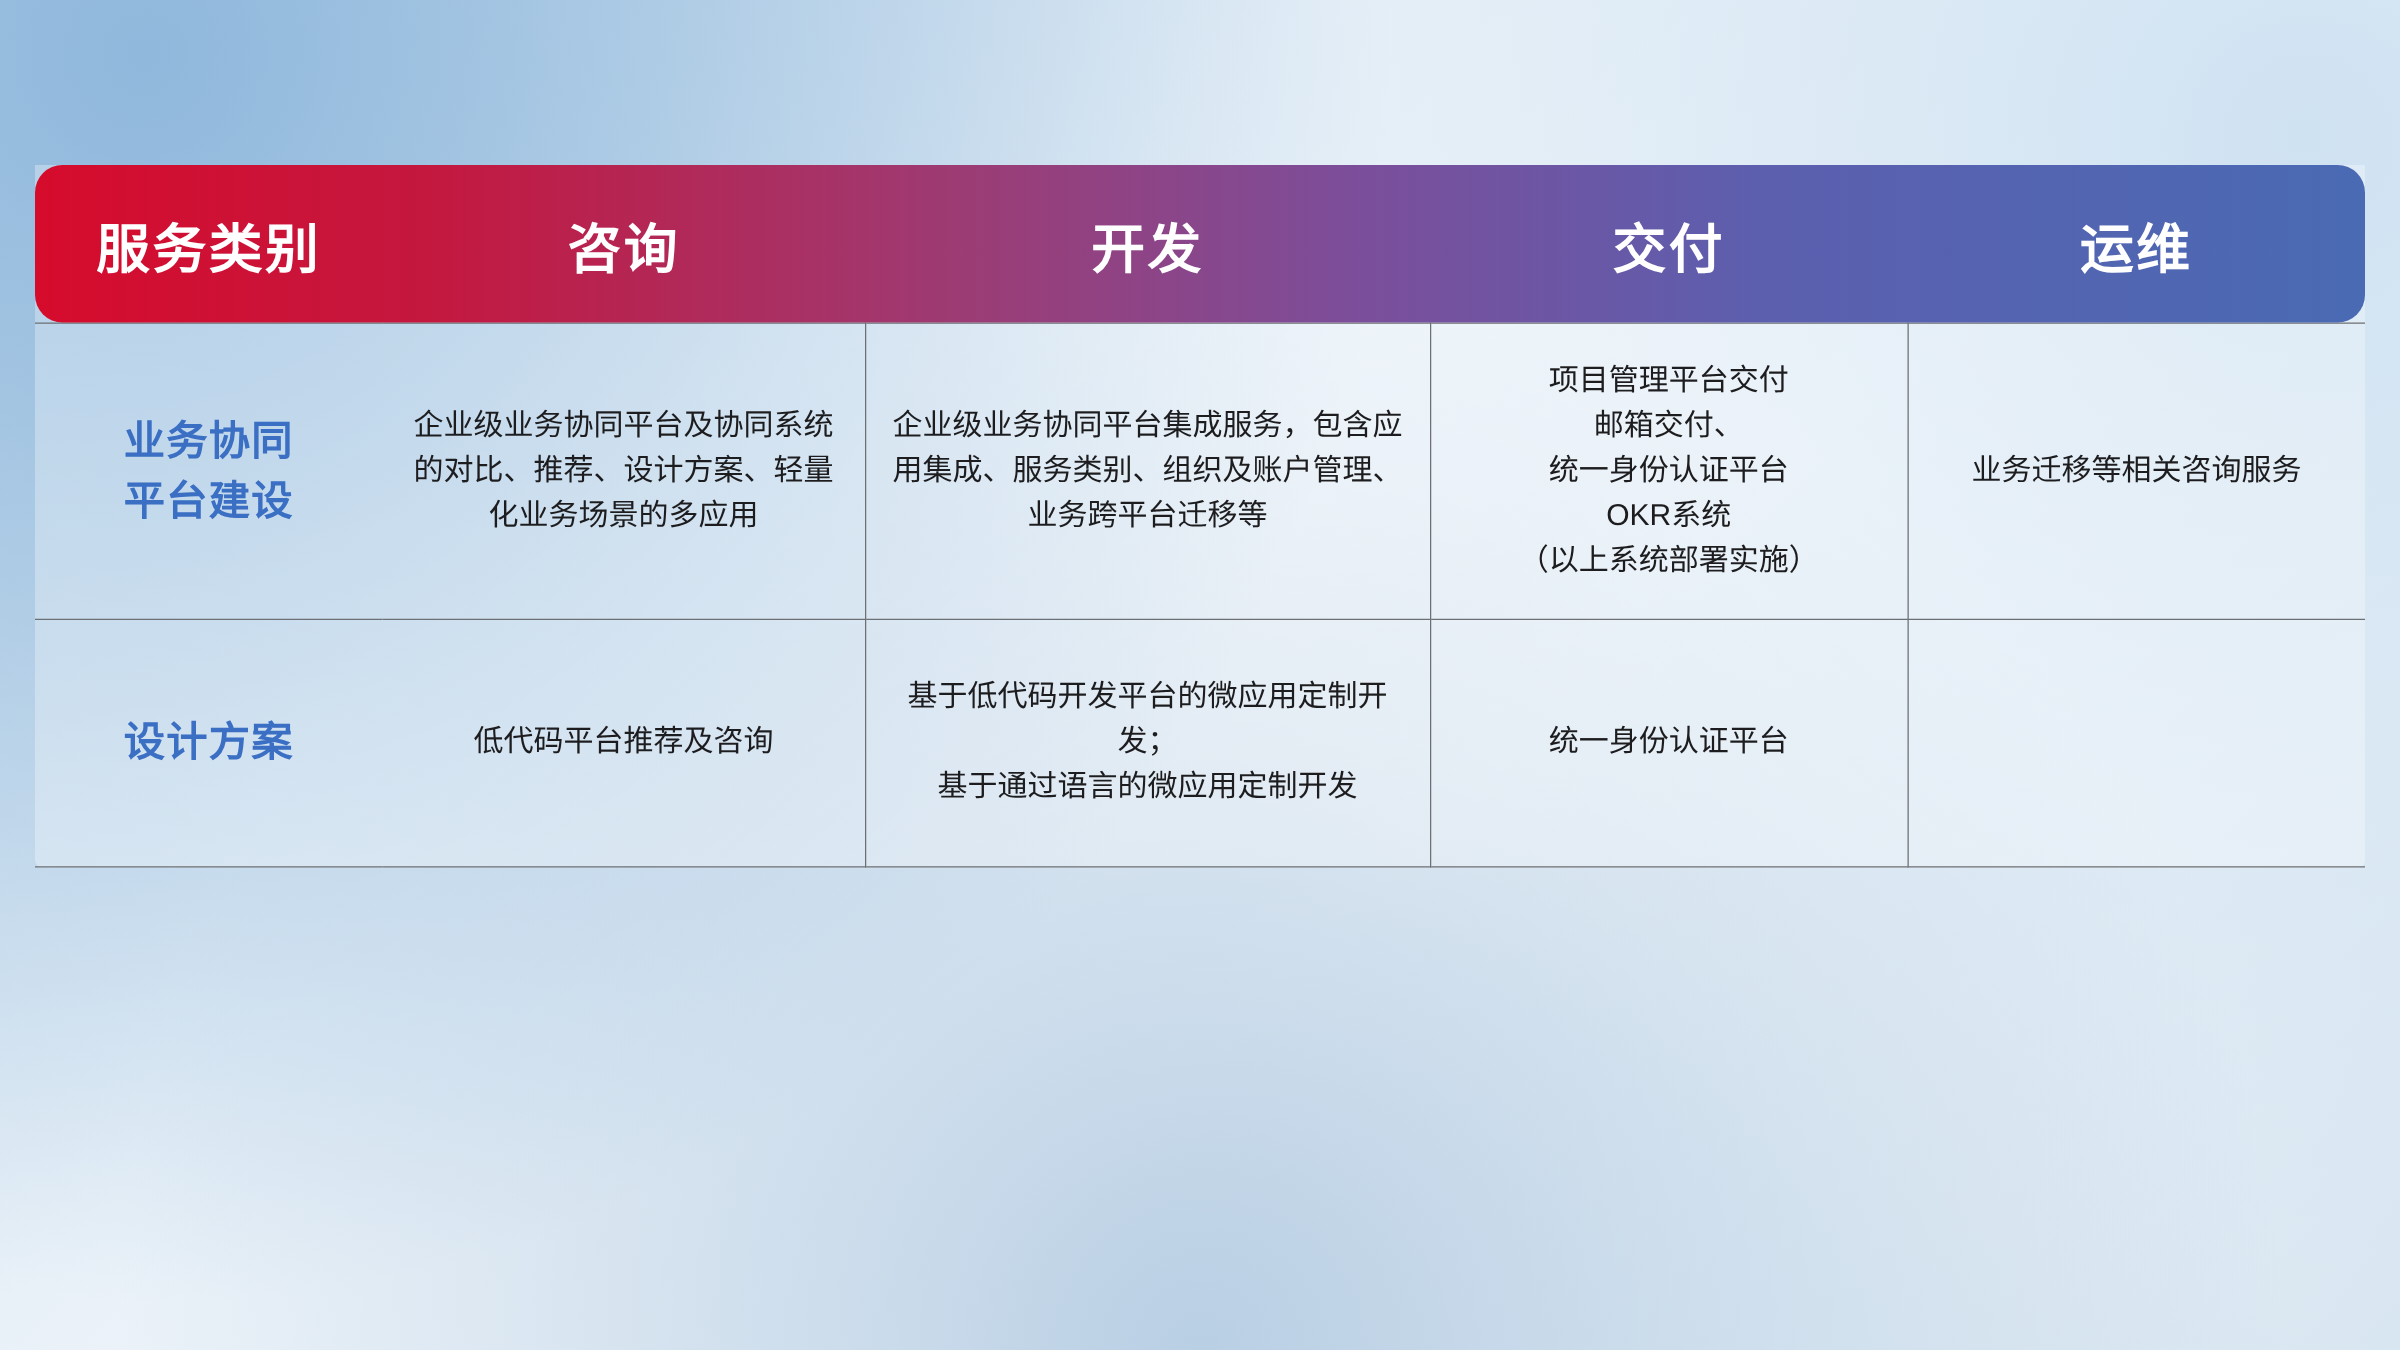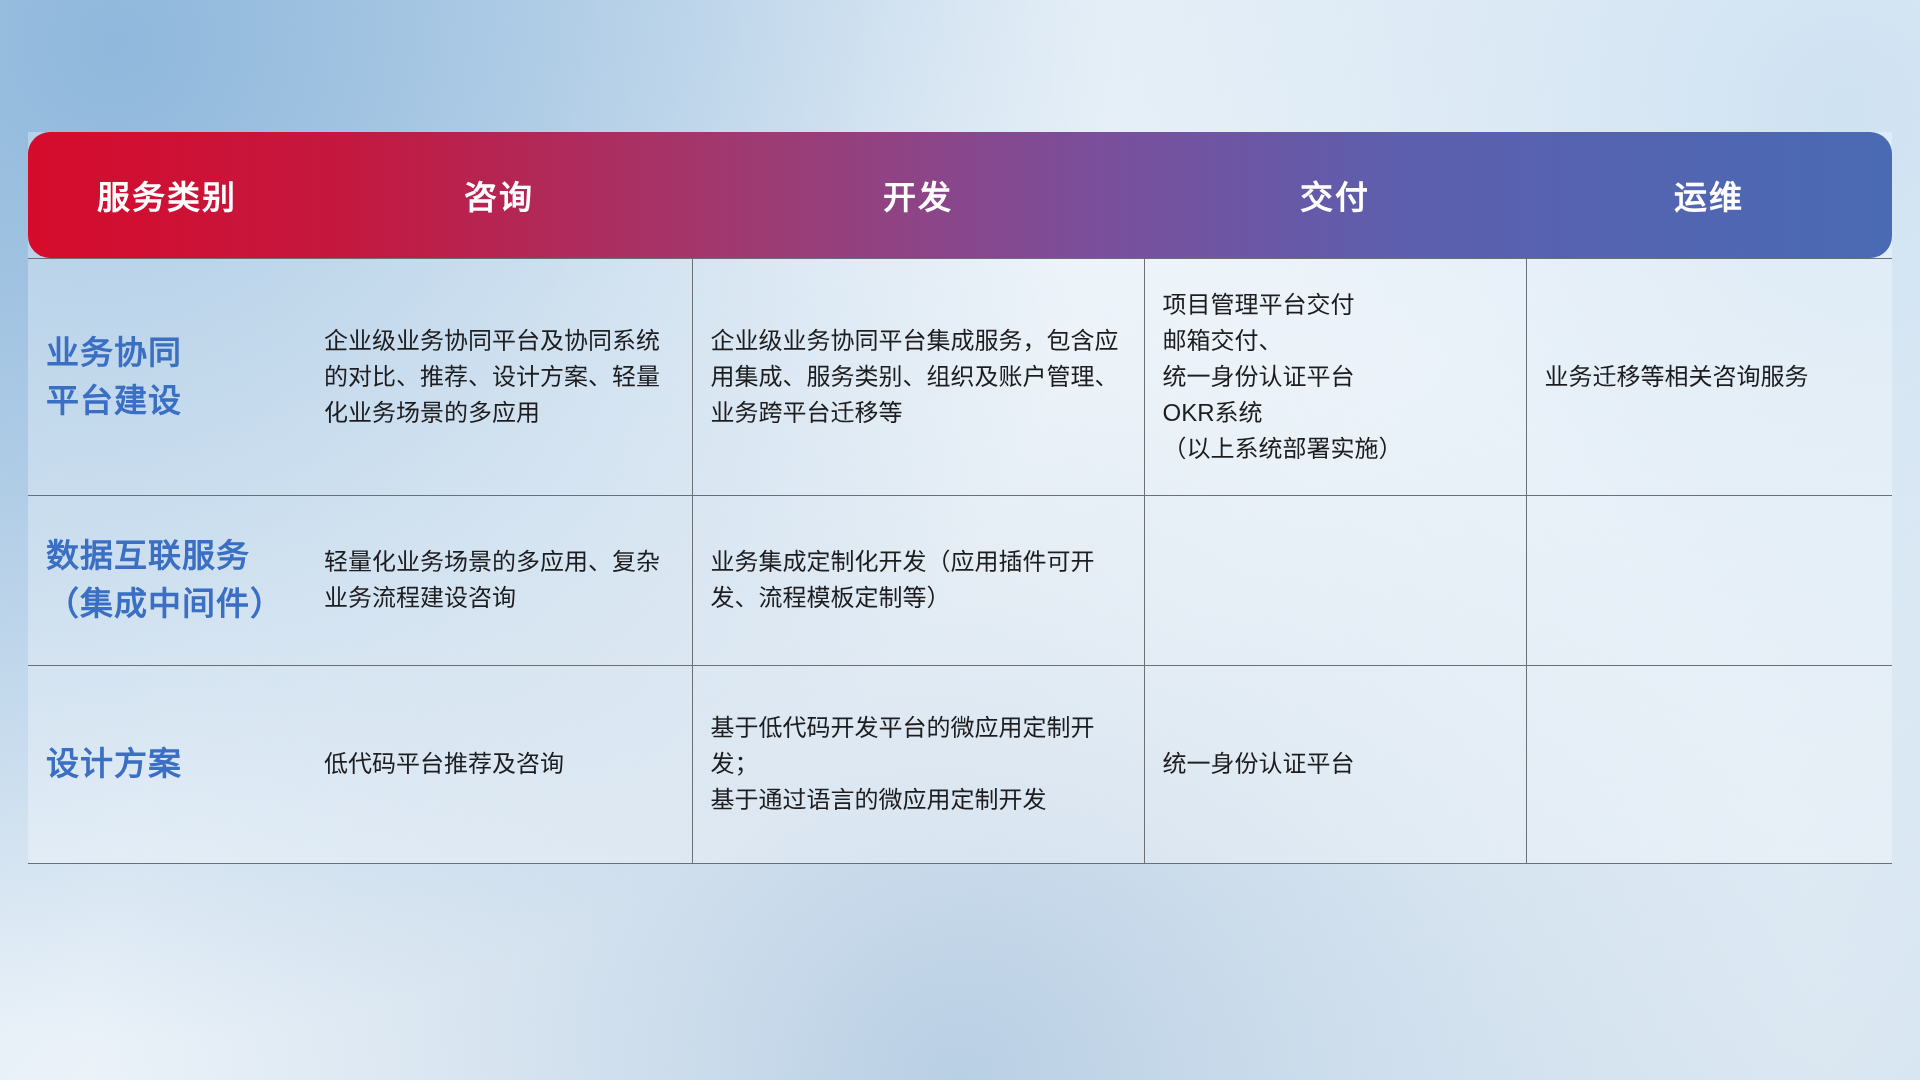--- a/index.html
+++ b/index.html
@@ -41,21 +41,21 @@
   }
 
   
   thead tr {
     height: 126px;
   }
   thead th {
     padding: 0;
     margin: 0;
     color: #ffffff;
-    font-size: 33px;
+    font-size: 43px;
     font-weight: bold;
     letter-spacing: 2px;
     text-align: center;
     vertical-align: middle;
     position: relative;
     background: transparent;
   }
   .header-bg {
     position: absolute;
     left: 0;
@@ -73,21 +73,21 @@
 
   
   tbody td {
     border: 1px solid #6c6f73;
     border-left: none;
     border-right: none;
     padding: 28px 18px;
     font-size: 24px;
     line-height: 1.5;
     color: #1d1d1f;
-    text-align: left;
+    text-align: center;
     vertical-align: middle;
   }
   tbody td.vline-right {
     border-right: 1px solid #6c6f73;
   }
   tbody tr:last-child td {
     border-bottom: 1px solid #6c6f73;
   }
   tbody td.cat {
     color: #3a6fc4;
@@ -154,38 +154,20 @@
               <span class="cell-text">项目管理平台交付
 邮箱交付、
 统一身份认证平台
 OKR系统
 （以上系统部署实施）</span>
             </td>
           <td>
               <span class="cell-text">业务迁移等相关咨询服务</span>
             </td>
         </tr>
-        <tr class="row-r2">
-          <td class="cat">
-              <span class="cell-text">数据互联服务
-（集成中间件）</span>
-            </td>
-          <td class="vline-right">
-              <span class="cell-text">轻量化业务场景的多应用、复杂业务流程建设咨询</span>
-            </td>
-          <td class="vline-right">
-              <span class="cell-text">业务集成定制化开发（应用插件可开发、流程模板定制等）</span>
-            </td>
-          <td class="vline-right">
-              <span class="cell-text"></span>
-            </td>
-          <td>
-              <span class="cell-text"></span>
-            </td>
-        </tr>
         <tr class="row-r3">
           <td class="cat">
               <span class="cell-text">设计方案</span>
             </td>
           <td class="vline-right">
               <span class="cell-text">低代码平台推荐及咨询</span>
             </td>
           <td class="vline-right">
               <span class="cell-text">基于低代码开发平台的微应用定制开发；
 基于通过语言的微应用定制开发</span>

